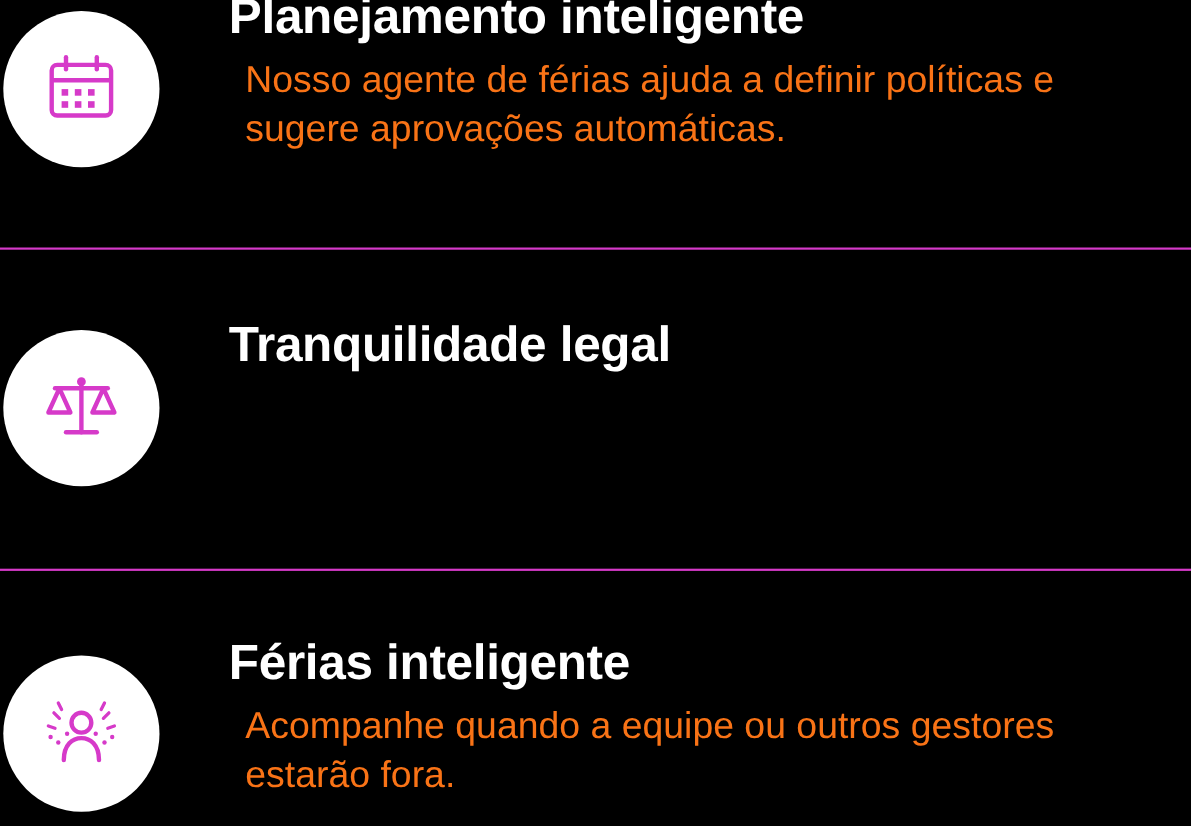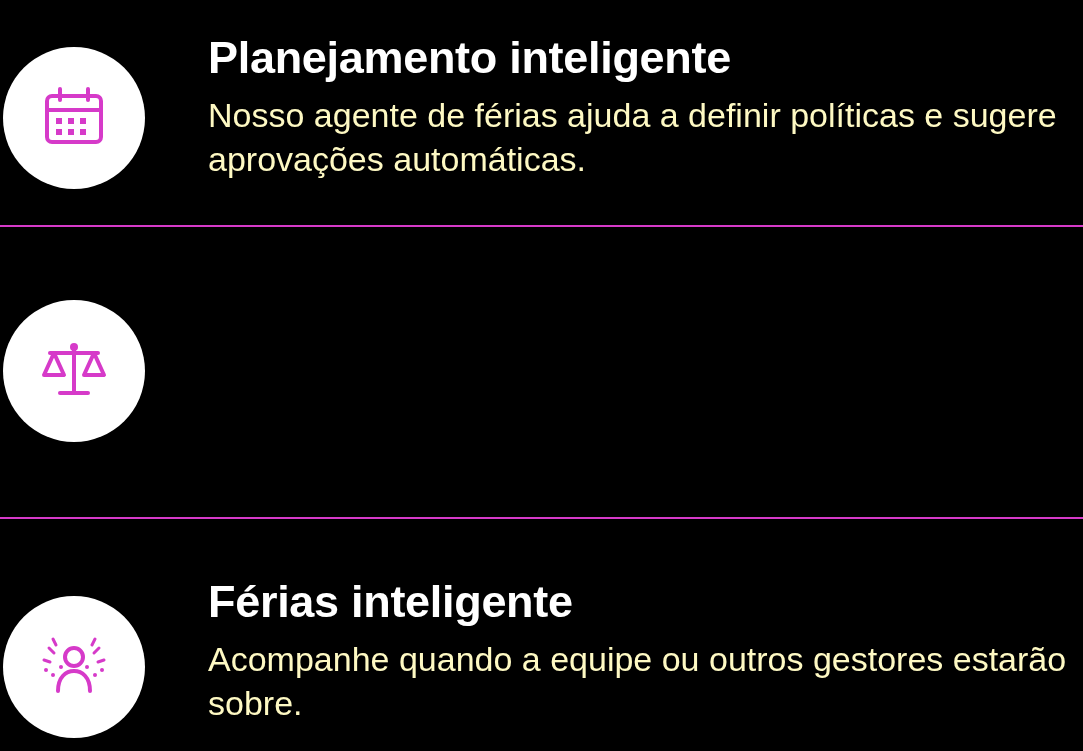--- a/index.html
+++ b/index.html
@@ -20,21 +20,21 @@
     width: 1083px;
   }
 
   .feature-row {
     display: flex;
     align-items: flex-start;
     box-sizing: border-box;
   }
 
   
-  .row-1 { height: 225px; padding-top: 0px; align-items: center; }
+  .row-1 { height: 225px; padding-top: 0px; }
   .row-2 { height: 290px; padding-top: 63px; }
   .row-3 { height: 236px; padding-top: 60px; }
 
   .icon-col {
     width: 208px;
     flex: 0 0 208px;
     display: flex;
     justify-content: flex-start;
     align-items: flex-start;
   }
@@ -70,22 +70,22 @@
     letter-spacing: -0.3px;
     color: #ffffff;
     margin: 0 0 14px 0;
   }
 
   .row-1 .feature-title { margin-top: -8px; }
 
   .feature-desc {
     font-size: 34px;
     line-height: 1.28;
-    color: #fef9c3;
-    margin: 0;
+    color: #f97316;
+    margin: 15px;
     max-width: 880px;
   }
 
   .divider {
     height: 2px;
     background: #d63ac9;
     width: 1083px;
     border: 0;
     margin: 0;
   }
@@ -127,20 +127,21 @@
           <line x1="36" y1="12" x2="36" y2="58" stroke="#d63ac9" stroke-width="4" stroke-linecap="round"></line>
           <line x1="12" y1="18" x2="60" y2="18" stroke="#d63ac9" stroke-width="4" stroke-linecap="round"></line>
           <line x1="22" y1="58" x2="50" y2="58" stroke="#d63ac9" stroke-width="4" stroke-linecap="round"></line>
           <circle cx="36" cy="12" r="4" fill="#d63ac9"></circle>
           <path d="M6 40 L16 18 L26 40 Z" fill="none" stroke="#d63ac9" stroke-width="4" stroke-linejoin="round"></path>
           <path d="M46 40 L56 18 L66 40 Z" fill="none" stroke="#d63ac9" stroke-width="4" stroke-linejoin="round"></path>
         </svg>
       </div>
     </div>
     <div class="text-col">
+      <h2 class="feature-title">Tranquilidade legal</h2>
     </div>
   </div>
 
   <hr class="divider">
 
   <div class="feature-row row-3">
     <div class="icon-col">
       <div class="icon-badge">
         <svg width="76" height="72" viewBox="0 0 76 72" aria-hidden="true">
           <circle cx="38" cy="26" r="9" fill="none" stroke="#d63ac9" stroke-width="4"></circle>
@@ -159,17 +160,17 @@
             <circle cx="25" cy="36" r="2"></circle>
             <circle cx="66" cy="39" r="2"></circle>
             <circle cx="59" cy="44" r="2"></circle>
             <circle cx="51" cy="36" r="2"></circle>
           </g>
         </svg>
       </div>
     </div>
     <div class="text-col">
       <h2 class="feature-title">Férias inteligente</h2>
-      <p class="feature-desc">Acompanhe quando a equipe ou outros gestores estarão sobre.</p>
+      <p class="feature-desc">Acompanhe quando a equipe ou outros gestores estarão fora.</p>
     </div>
   </div>
 
 </div>
 
 </body></html>

